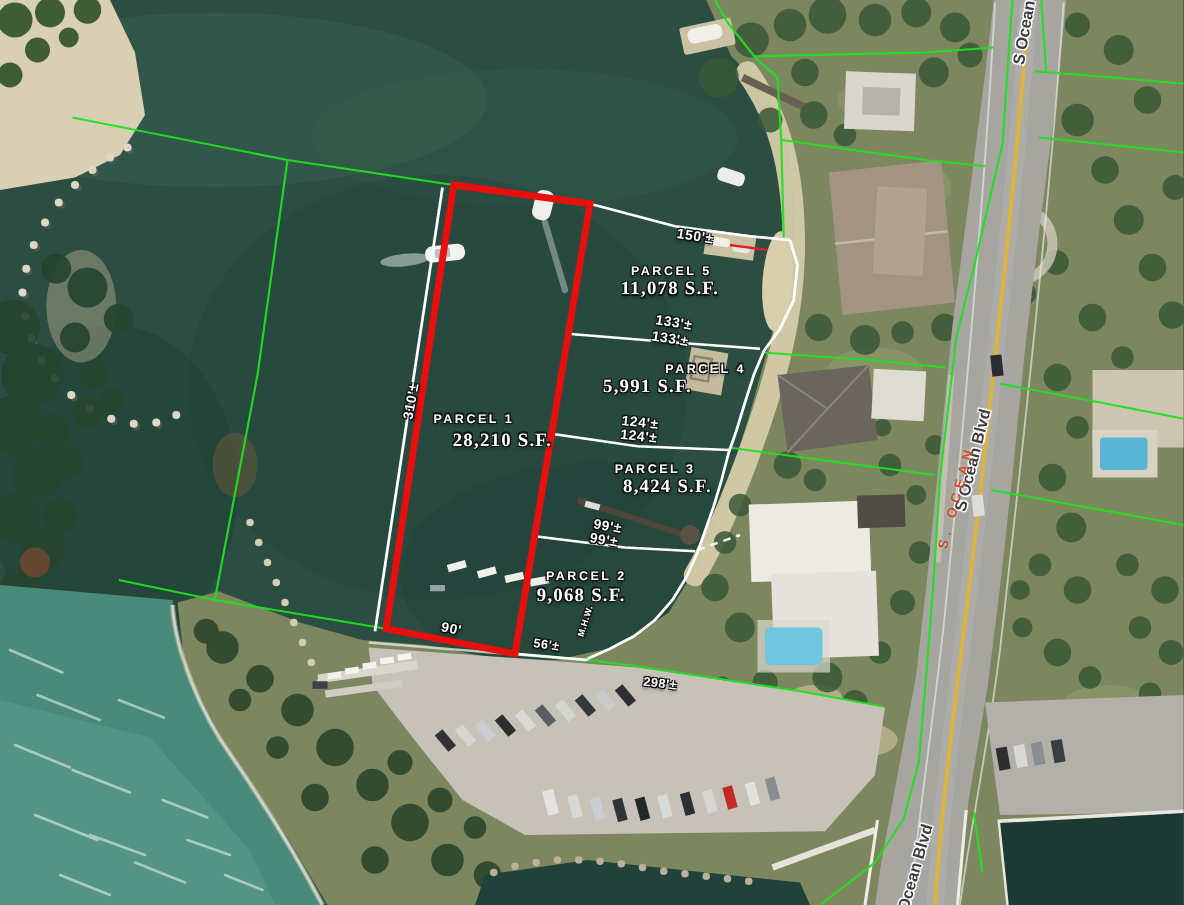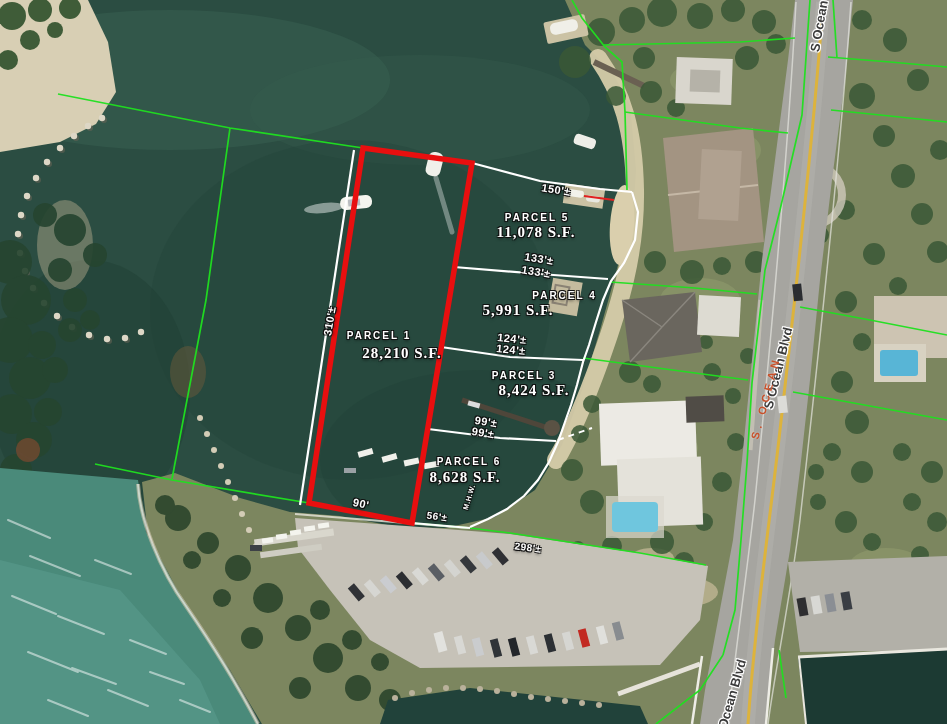--- a/index.html
+++ b/index.html
@@ -439,22 +439,22 @@
 
 <div class="labels">
   <div class="lbl surv pname" style="left:379px;top:336px;transform:translate(-50%,-50%);">PARCEL  1</div>
   <div class="lbl surv parea" style="left:402px;top:353px;transform:translate(-50%,-50%);">28,210  S.F.</div>
   <div class="lbl surv pname" style="left:537px;top:218px;transform:translate(-50%,-50%);">PARCEL  5</div>
   <div class="lbl surv parea" style="left:536px;top:232px;transform:translate(-50%,-50%);">11,078  S.F.</div>
   <div class="lbl surv pname" style="left:545px;top:296px;transform:translate(-50%,-50%);padding-left:39px;">PARCEL  4</div>
   <div class="lbl surv parea" style="left:518px;top:310px;transform:translate(-50%,-50%);">5,991  S.F.</div>
   <div class="lbl surv pname" style="left:524px;top:376px;transform:translate(-50%,-50%);text-align:center;">PARCEL  3</div>
   <div class="lbl surv parea" style="left:498px;top:390px;transform:translate(-50%,-50%);margin-left:36px;">8,424  S.F.</div>
-  <div class="lbl surv pname" style="left:469px;top:462px;transform:translate(-50%,-50%);">PARCEL  6</div>
-  <div class="lbl surv parea" style="left:465px;top:477px;transform:translate(-50%,-50%);">8,628  S.F.</div>
+  <div class="lbl surv pname" style="left:469px;top:462px;transform:translate(-50%,-50%);">PARCEL  2</div>
+  <div class="lbl surv parea" style="left:465px;top:477px;transform:translate(-50%,-50%);">9,068  S.F.</div>
 
   <div class="lbl surv dim" style="left:556px;top:190px;transform:translate(-50%,-50%) rotate(9deg);">150'±</div>
   <div class="lbl surv dim" style="left:539px;top:259px;transform:translate(-50%,-50%) rotate(9deg);">133'±</div>
   <div class="lbl surv dim" style="left:536px;top:272px;transform:translate(-50%,-50%) rotate(9deg);">133'±</div>
   <div class="lbl surv dim" style="left:512px;top:339px;transform:translate(-50%,-50%) rotate(6deg);">124'±</div>
   <div class="lbl surv dim" style="left:511px;top:350px;transform:translate(-50%,-50%) rotate(6deg);">124'±</div>
   <div class="lbl surv dim" style="left:486px;top:422px;transform:translate(-50%,-50%) rotate(9deg);">99'±</div>
   <div class="lbl surv dim" style="left:483px;top:433px;transform:translate(-50%,-50%) rotate(9deg);">99'±</div>
   <div class="lbl surv dim" style="left:330px;top:321px;transform:translate(-50%,-50%) rotate(-80deg);">310'±</div>
   <div class="lbl surv dim" style="left:361px;top:504px;transform:translate(-50%,-50%) rotate(12deg);">90'</div>

